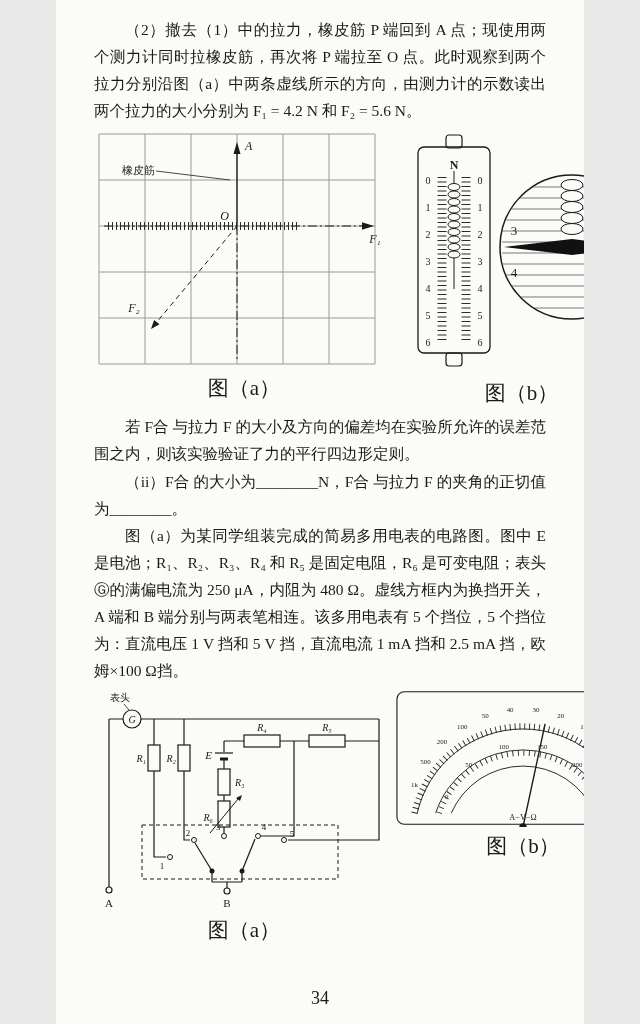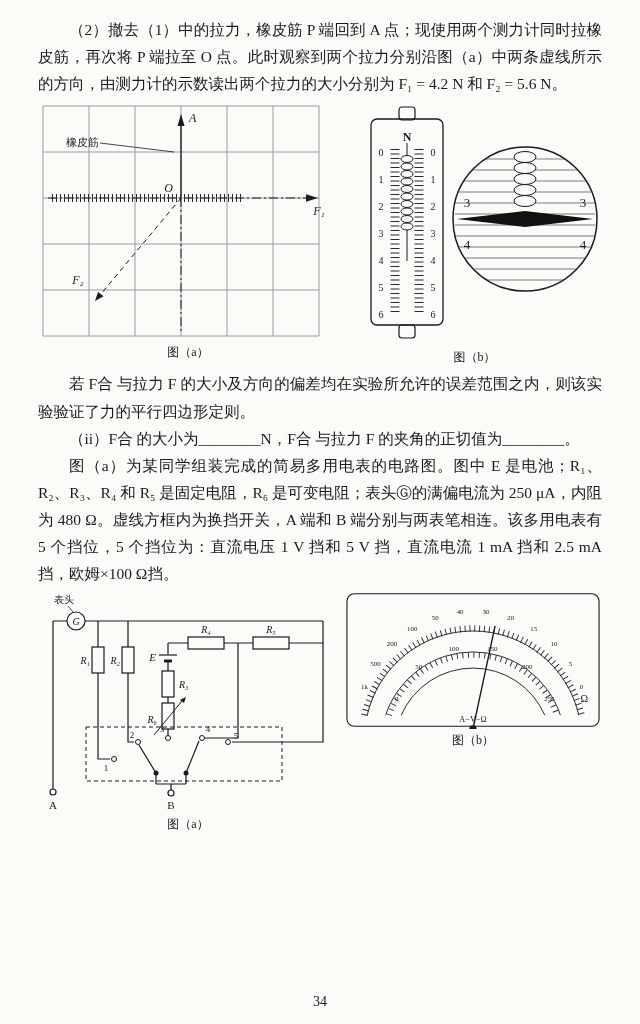--- a/index.html
+++ b/index.html
@@ -1,32 +1,32 @@
 <!DOCTYPE html>
 <html><head>
 <meta charset="utf-8">
 <style>
   * { box-sizing: border-box; }
   html,body { margin:0; padding:0; background:#e9e9e9; }
   .page {
-    width:640px; height:1024px; margin:0 auto; overflow:hidden;
+    width:528px; height:1024px; margin:0 auto; overflow:hidden;
     background:#fbfbf8; color:#1a1a1a;
     font-family:"Liberation Serif","DejaVu Serif",serif;
     font-size:15.5px; line-height:1.75;
     padding:16px 38px 0 38px;
     display:flex; flex-direction:column;
   }
   .para { margin:0; text-indent:2em; text-align:justify; }
   .noindent { text-indent:0; }
   .fig-row { display:flex; justify-content:space-between; align-items:flex-start; margin:4px 0 2px 0; }
   .fig { display:flex; flex-direction:column; align-items:center; }
-  .fig-caption { font-size:12px; margin-top:1px; }
+  .fig-caption { font-size:21px; margin-top:1px; }
   svg { display:block; }
   svg text { font-family:"Liberation Serif","DejaVu Serif",serif; fill:#1a1a1a; }
-  .page-number { margin-top:auto; text-align:center; font-size:14px; padding:4px 0 10px 0; }
+  .page-number { margin-top:auto; text-align:center; font-size:18px; padding:4px 0 10px 0; }
 </style>
 </head>
 <body>
 
 <div class="page">
 
   <p class="para">（2）撤去（1）中的拉力，橡皮筋 P 端回到 A 点；现使用两个测力计同时拉橡皮筋，再次将 P 端拉至 O 点。此时观察到两个拉力分别沿图（a）中两条虚线所示的方向，由测力计的示数读出两个拉力的大小分别为 F₁ = 4.2 N 和 F₂ = 5.6 N。</p>
 
   <div class="fig-row">
 

